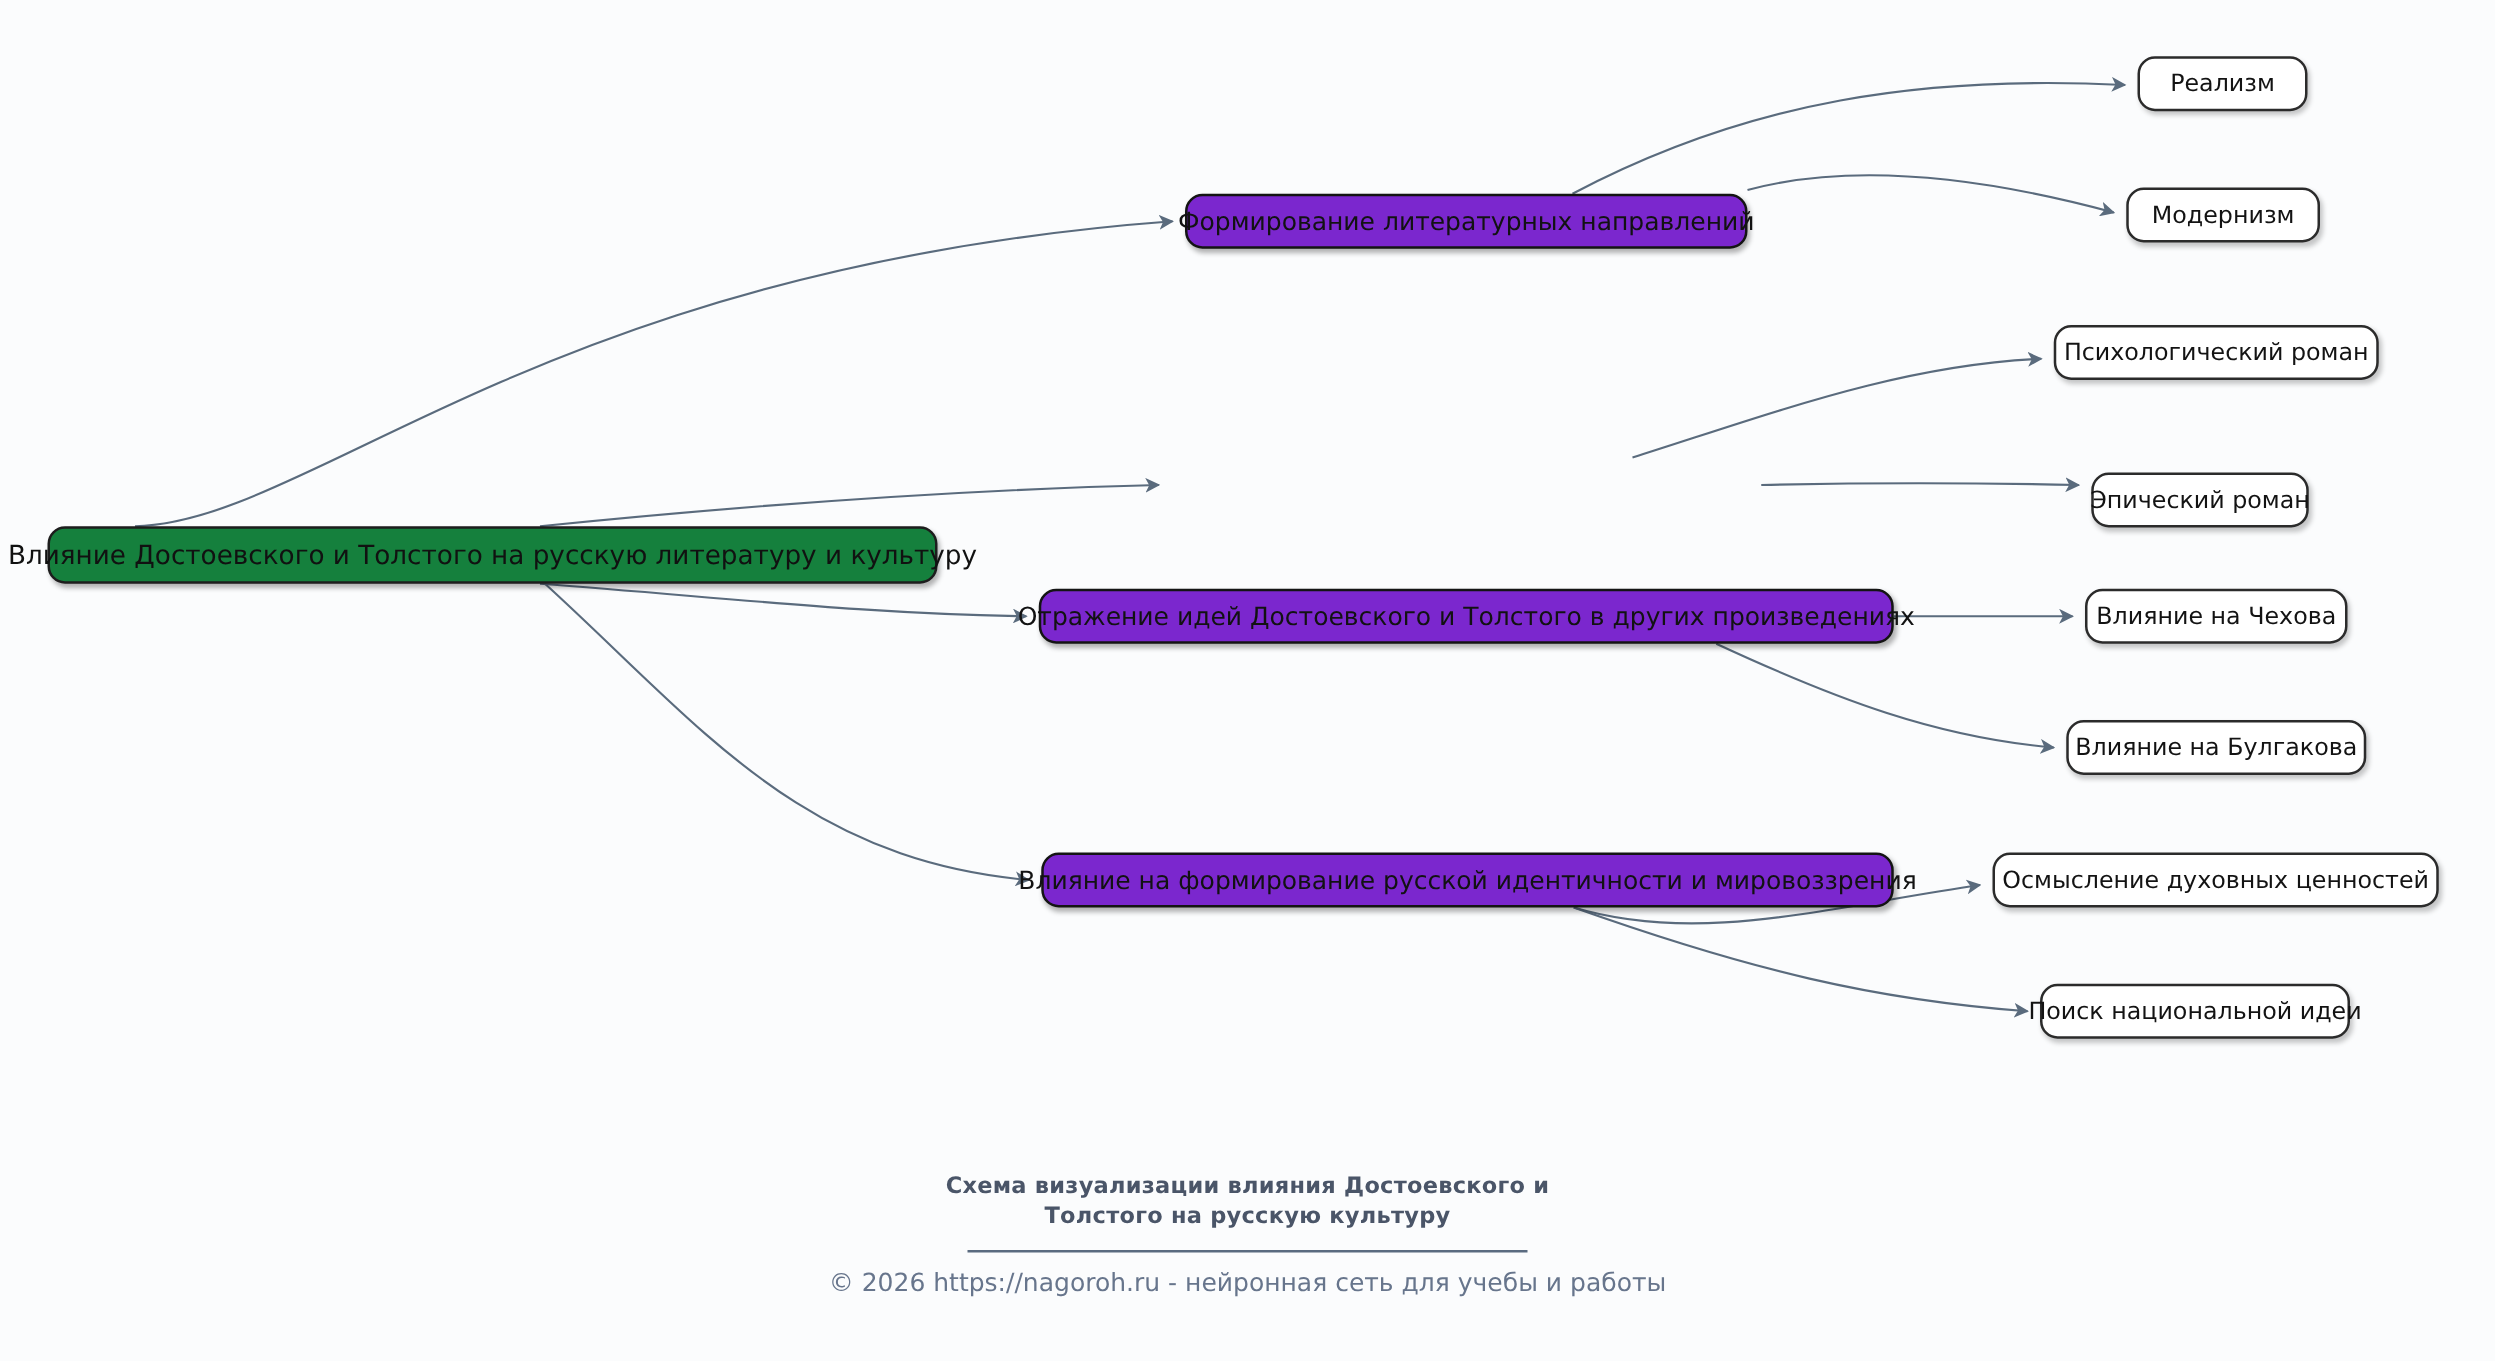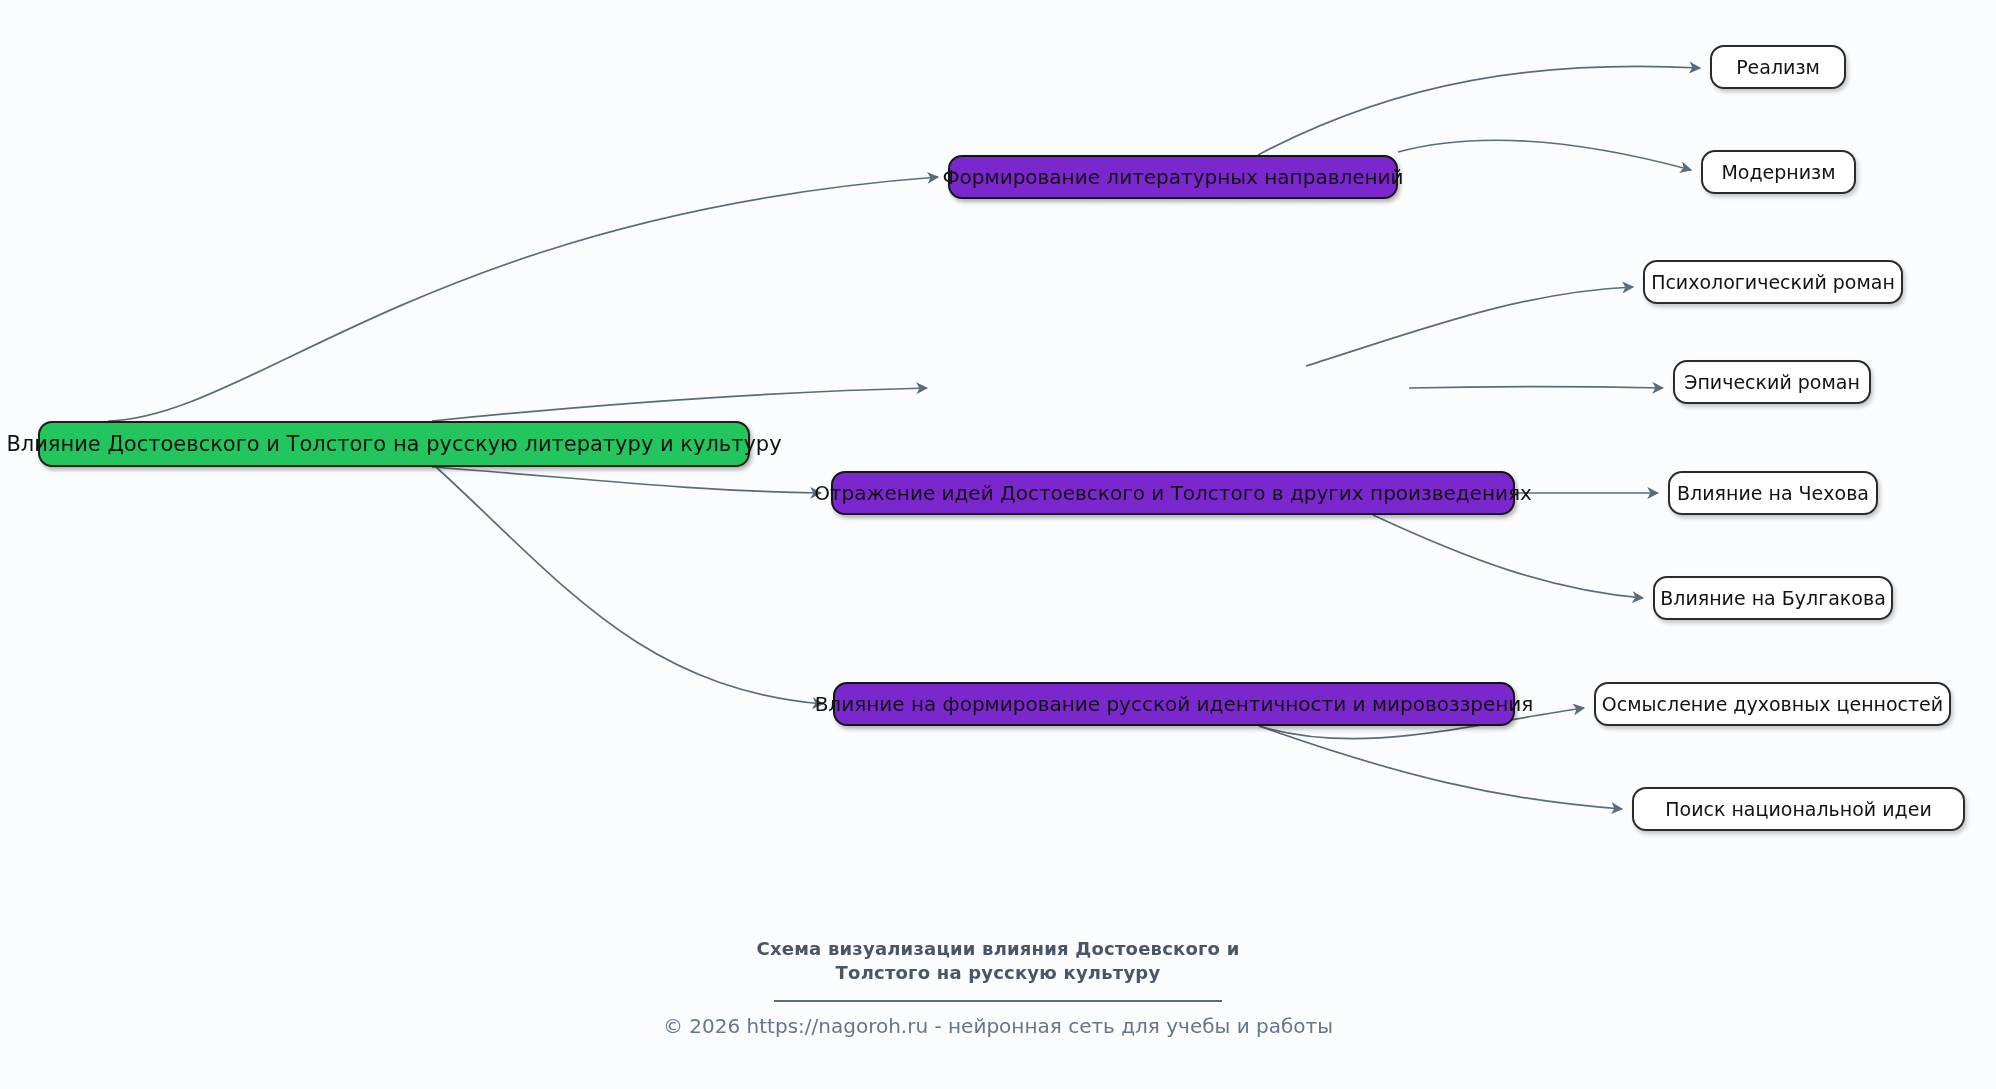--- a/index.html
+++ b/index.html
@@ -31,21 +31,21 @@
   .node {
     position: absolute;
     box-sizing: border-box;
     display: flex;
     align-items: center;
     justify-content: center;
     white-space: nowrap;
     line-height: 1;
   }
   .node-root {
-    background: #22c55e;
+    background: #15803d;
     border: 2px solid #1d1d1d;
     border-radius: 14px;
     color: #111111;
     font-size: 21px;
     padding: 0 16px;
     box-shadow: 2px 3px 4px rgba(0,0,0,0.30);
   }
   .node-branch {
     background: #7b27ce;
     border: 2px solid #141414;
@@ -131,41 +131,41 @@
   <div class="node node-leaf" style="left:1710px; top:45px; width:136px; height:44px;">
     <span>Реализм</span>
   </div>
   <div class="node node-leaf" style="left:1701px; top:150px; width:155px; height:44px;">
     <span>Модернизм</span>
   </div>
 
   <div class="node node-leaf" style="left:1643px; top:260px; width:260px; height:44px;">
     <span>Психологический роман</span>
   </div>
-  <div class="node node-leaf" style="left:1673px; top:360px; width:198px; height:44px;">
+  <div class="node node-leaf" style="left:1673px; top:378px; width:174px; height:44px;">
     <span>Эпический роман</span>
   </div>
 
   <div class="node node-leaf" style="left:1668px; top:471px; width:210px; height:44px;">
     <span>Влияние на Чехова</span>
   </div>
   <div class="node node-branch" style="left:831px; top:471px; width:684px; height:44px;">
     <span>Отражение идей Достоевского и Толстого в других произведениях</span>
   </div>
   <div class="node node-leaf" style="left:1653px; top:576px; width:240px; height:44px;">
     <span>Влияние на Булгакова</span>
   </div>
 
   <div class="node node-branch" style="left:833px; top:682px; width:682px; height:44px;">
     <span>Влияние на формирование русской идентичности и мировоззрения</span>
   </div>
   <div class="node node-leaf" style="left:1594px; top:682px; width:357px; height:44px;">
     <span>Осмысление духовных ценностей</span>
   </div>
-  <div class="node node-leaf" style="left:1632px; top:787px; width:333px; height:44px;text-align:right;">
+  <div class="node node-leaf" style="left:1632px; top:787px; width:248px; height:44px;text-align:right;">
     <span>Поиск национальной идеи</span>
   </div>
 
   <div id="footer">
     <div class="footer-title">
       <div>Схема визуализации влияния Достоевского и</div>
       <div>Толстого на русскую культуру</div>
     </div>
     <div class="footer-rule"></div>
     <div class="footer-copy">© 2026 https://nagoroh.ru - нейронная сеть для учебы и работы</div>

